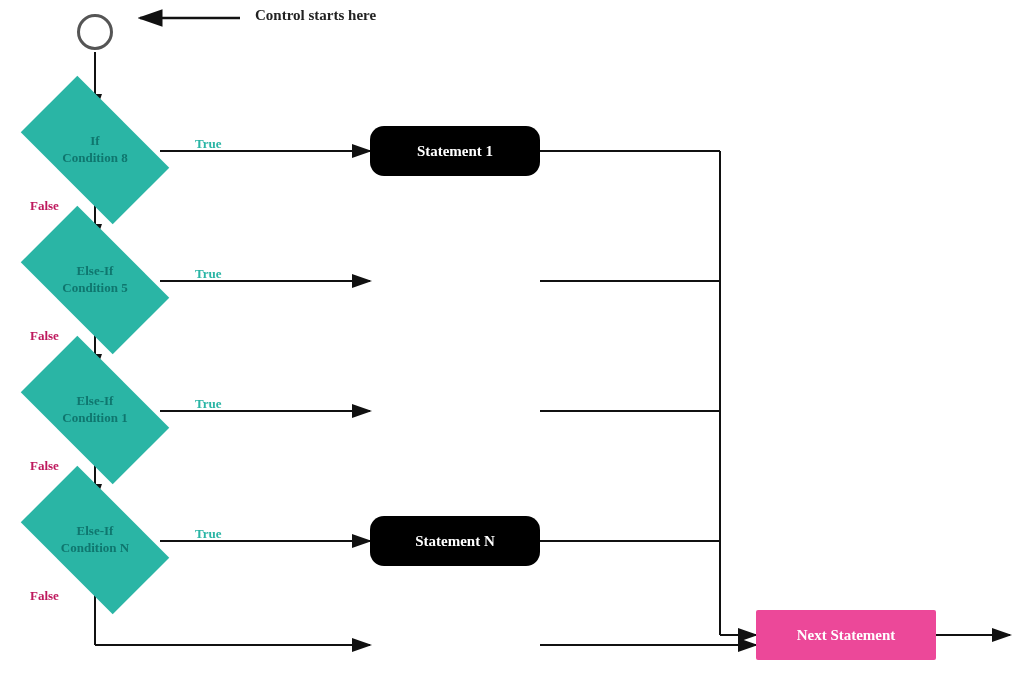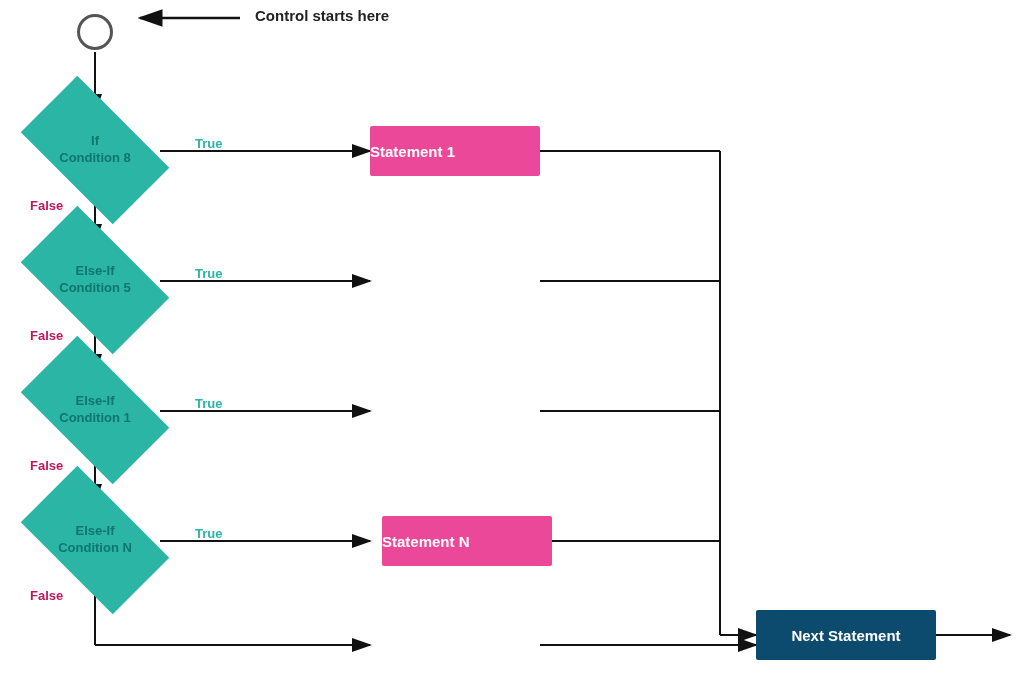--- a/index.html
+++ b/index.html
@@ -8,20 +8,21 @@
       font-family: 'Arial', sans-serif;
       width: 1024px;
       height: 683px;
       overflow: hidden;
       position: relative;
     }
     #diagram {
       position: relative;
       width: 1024px;
       height: 683px;
+      font-family: Liberation Serif, serif;
     }
     svg#lines {
       position: absolute;
       top: 0; left: 0;
       width: 1024px;
       height: 683px;
       pointer-events: none;
     }
     .diamond {
       position: absolute;
@@ -42,32 +43,32 @@
       position: relative;
       z-index: 2;
       color: #0f766e;
       font-weight: bold;
       font-size: 13px;
       text-align: center;
       line-height: 1.3;
     }
     .rect-box {
       position: absolute;
-      background: #ec4899;
+      background: #000000;
       color: #fff;
       font-weight: bold;
       font-size: 15px;
       display: flex;
       align-items: center;
-      justify-content: flex-start;
-      border-radius: 2px;
+      justify-content: center;
+      border-radius: 14px;
     }
     .next-statement {
       position: absolute;
-      background: #0c4a6e;
+      background: #ec4899;
       color: #fff;
       font-weight: bold;
       font-size: 15px;
       display: flex;
       align-items: center;
       justify-content: center;
       border-radius: 2px;
     }
     .label-text {
       position: absolute;
@@ -184,21 +185,21 @@
       <span>Condition N</span>
     </div>
   </div>
 
   <div class="rect-box" style="left:370px; top:126px; width:170px; height:50px;">
     <span>Statement 1</span>
   </div>
 
 
 
-  <div class="rect-box" style="left:370px; top:516px; width:170px; height:50px;margin-left:12px;">
+  <div class="rect-box" style="left:370px; top:516px; width:170px; height:50px;">
     <span>Statement N</span>
   </div>
 
 
   <div class="next-statement" style="left:756px; top:610px; width:180px; height:50px;">
     <span>Next Statement</span>
   </div>
 
   <div class="label-text label-true" style="left:195px; top:136px;">True</div>
   <div class="label-text label-true" style="left:195px; top:266px;">True</div>

